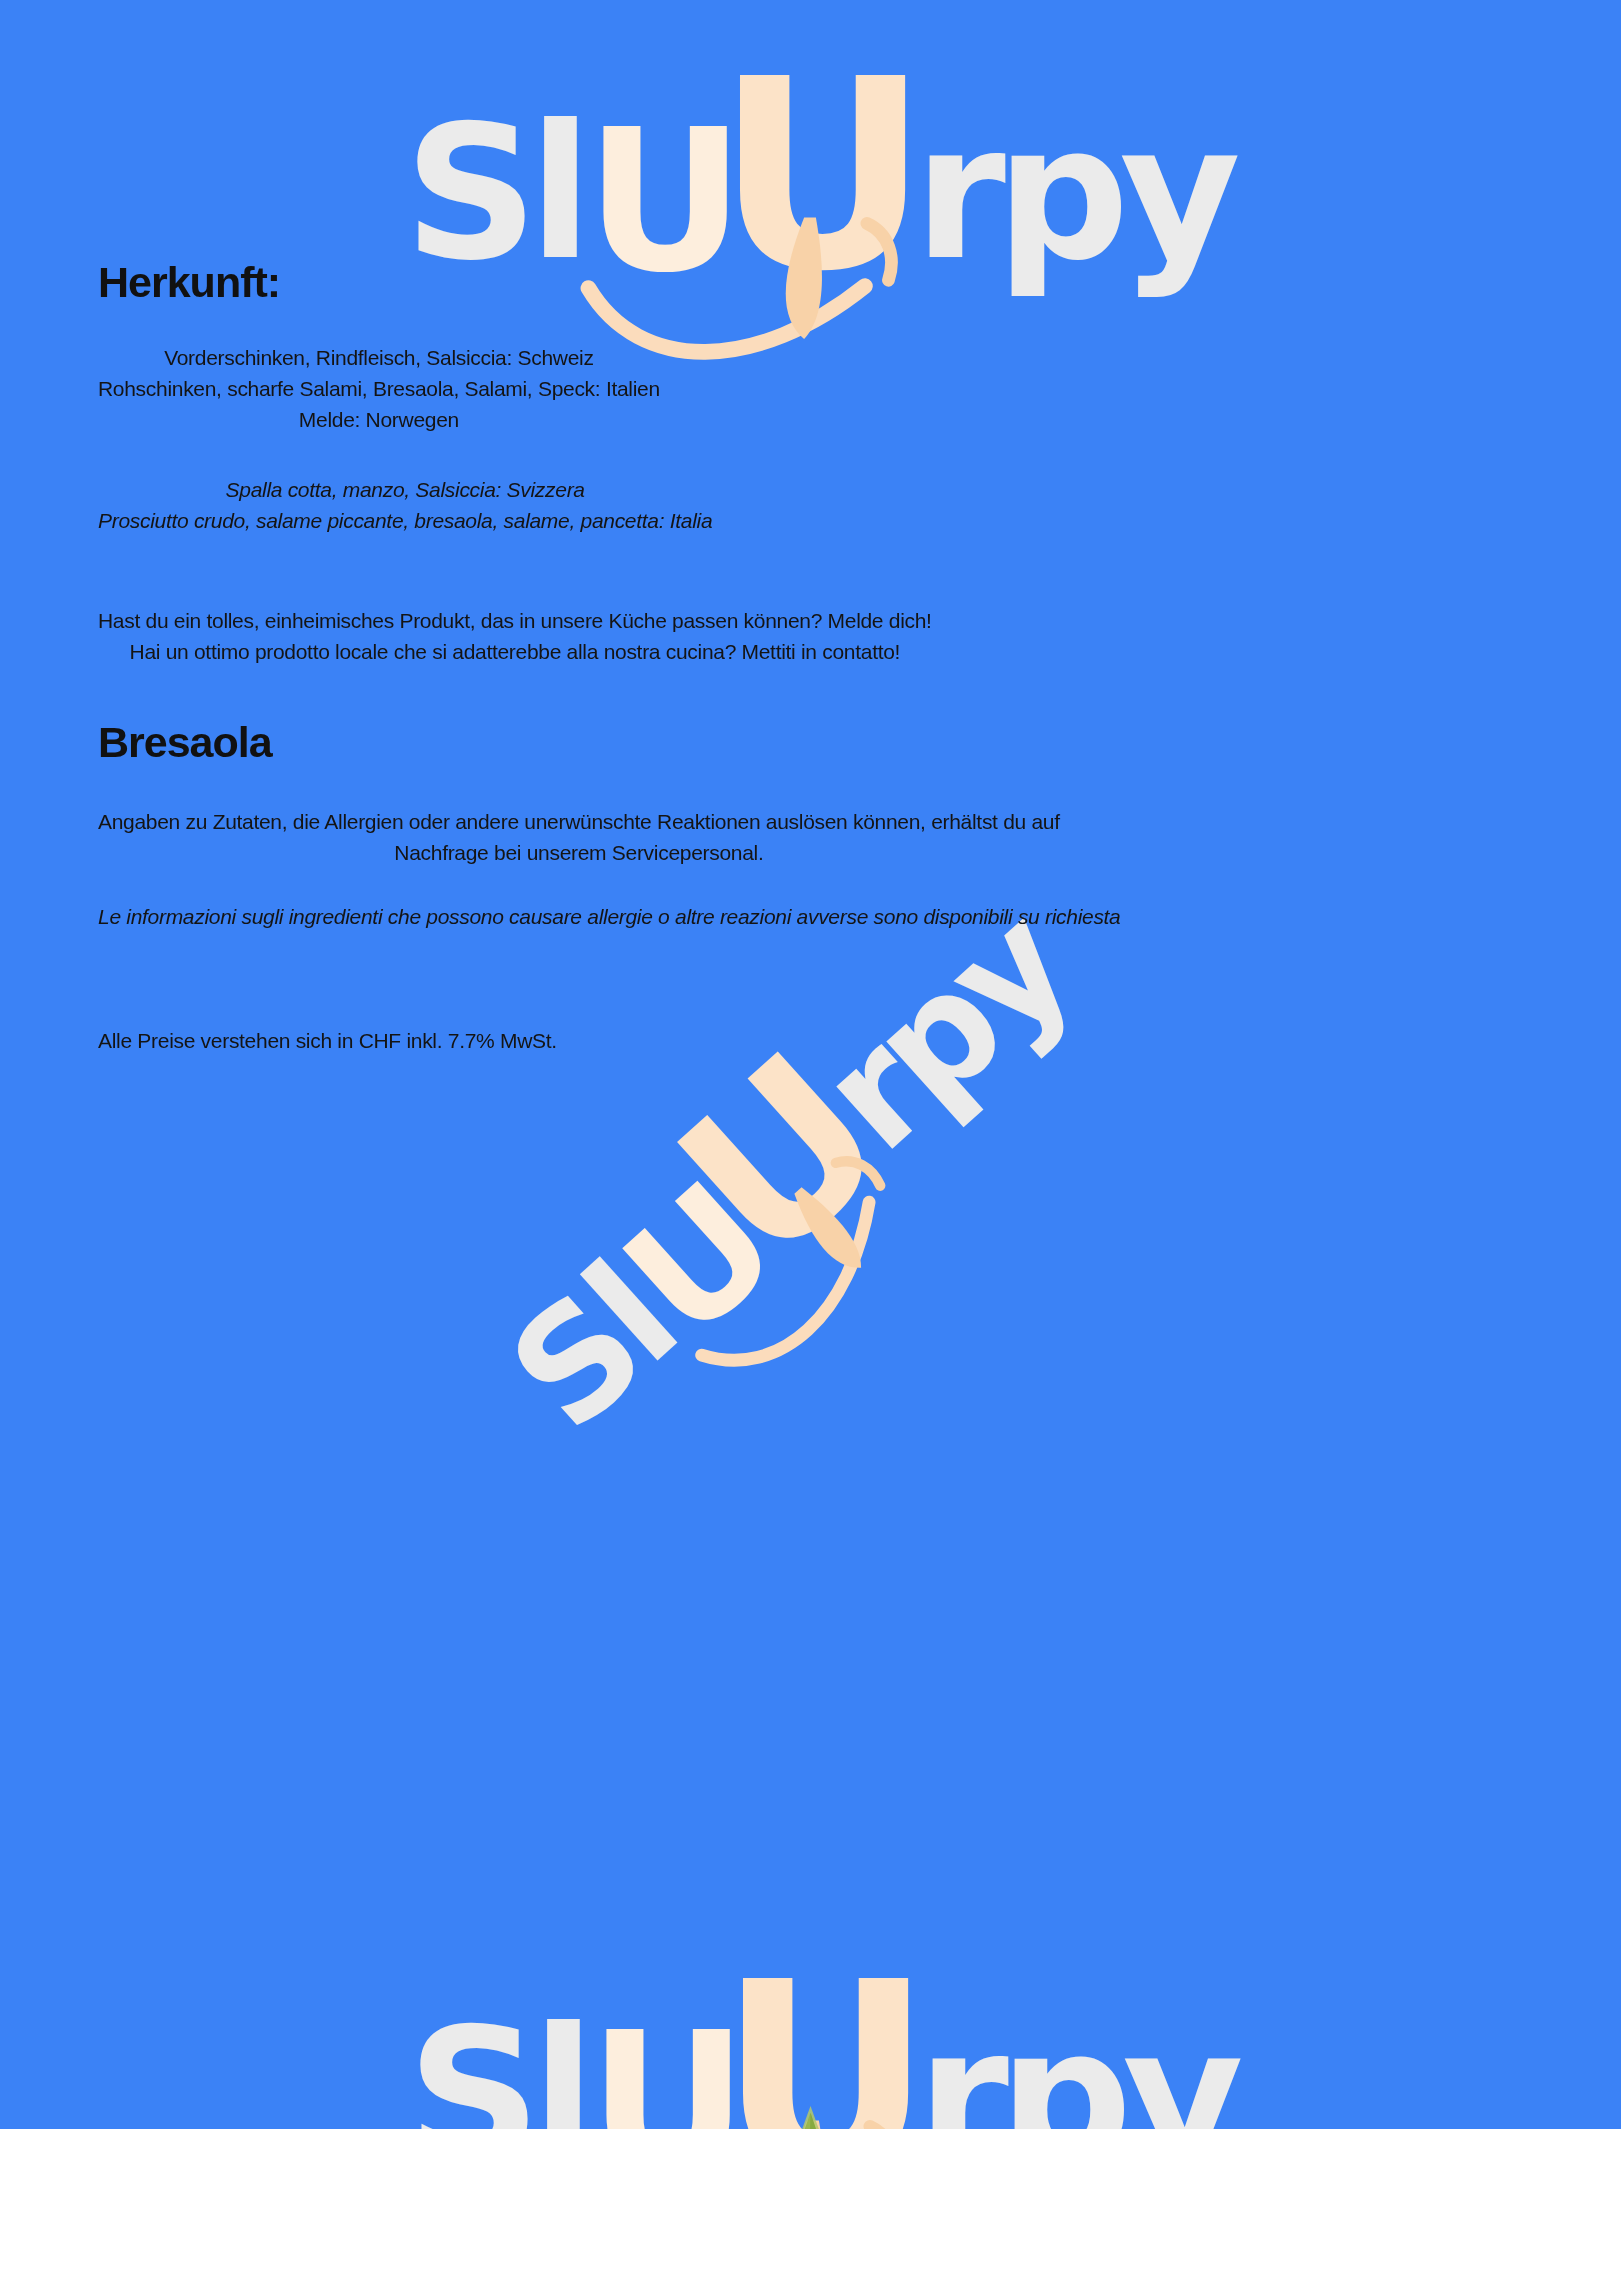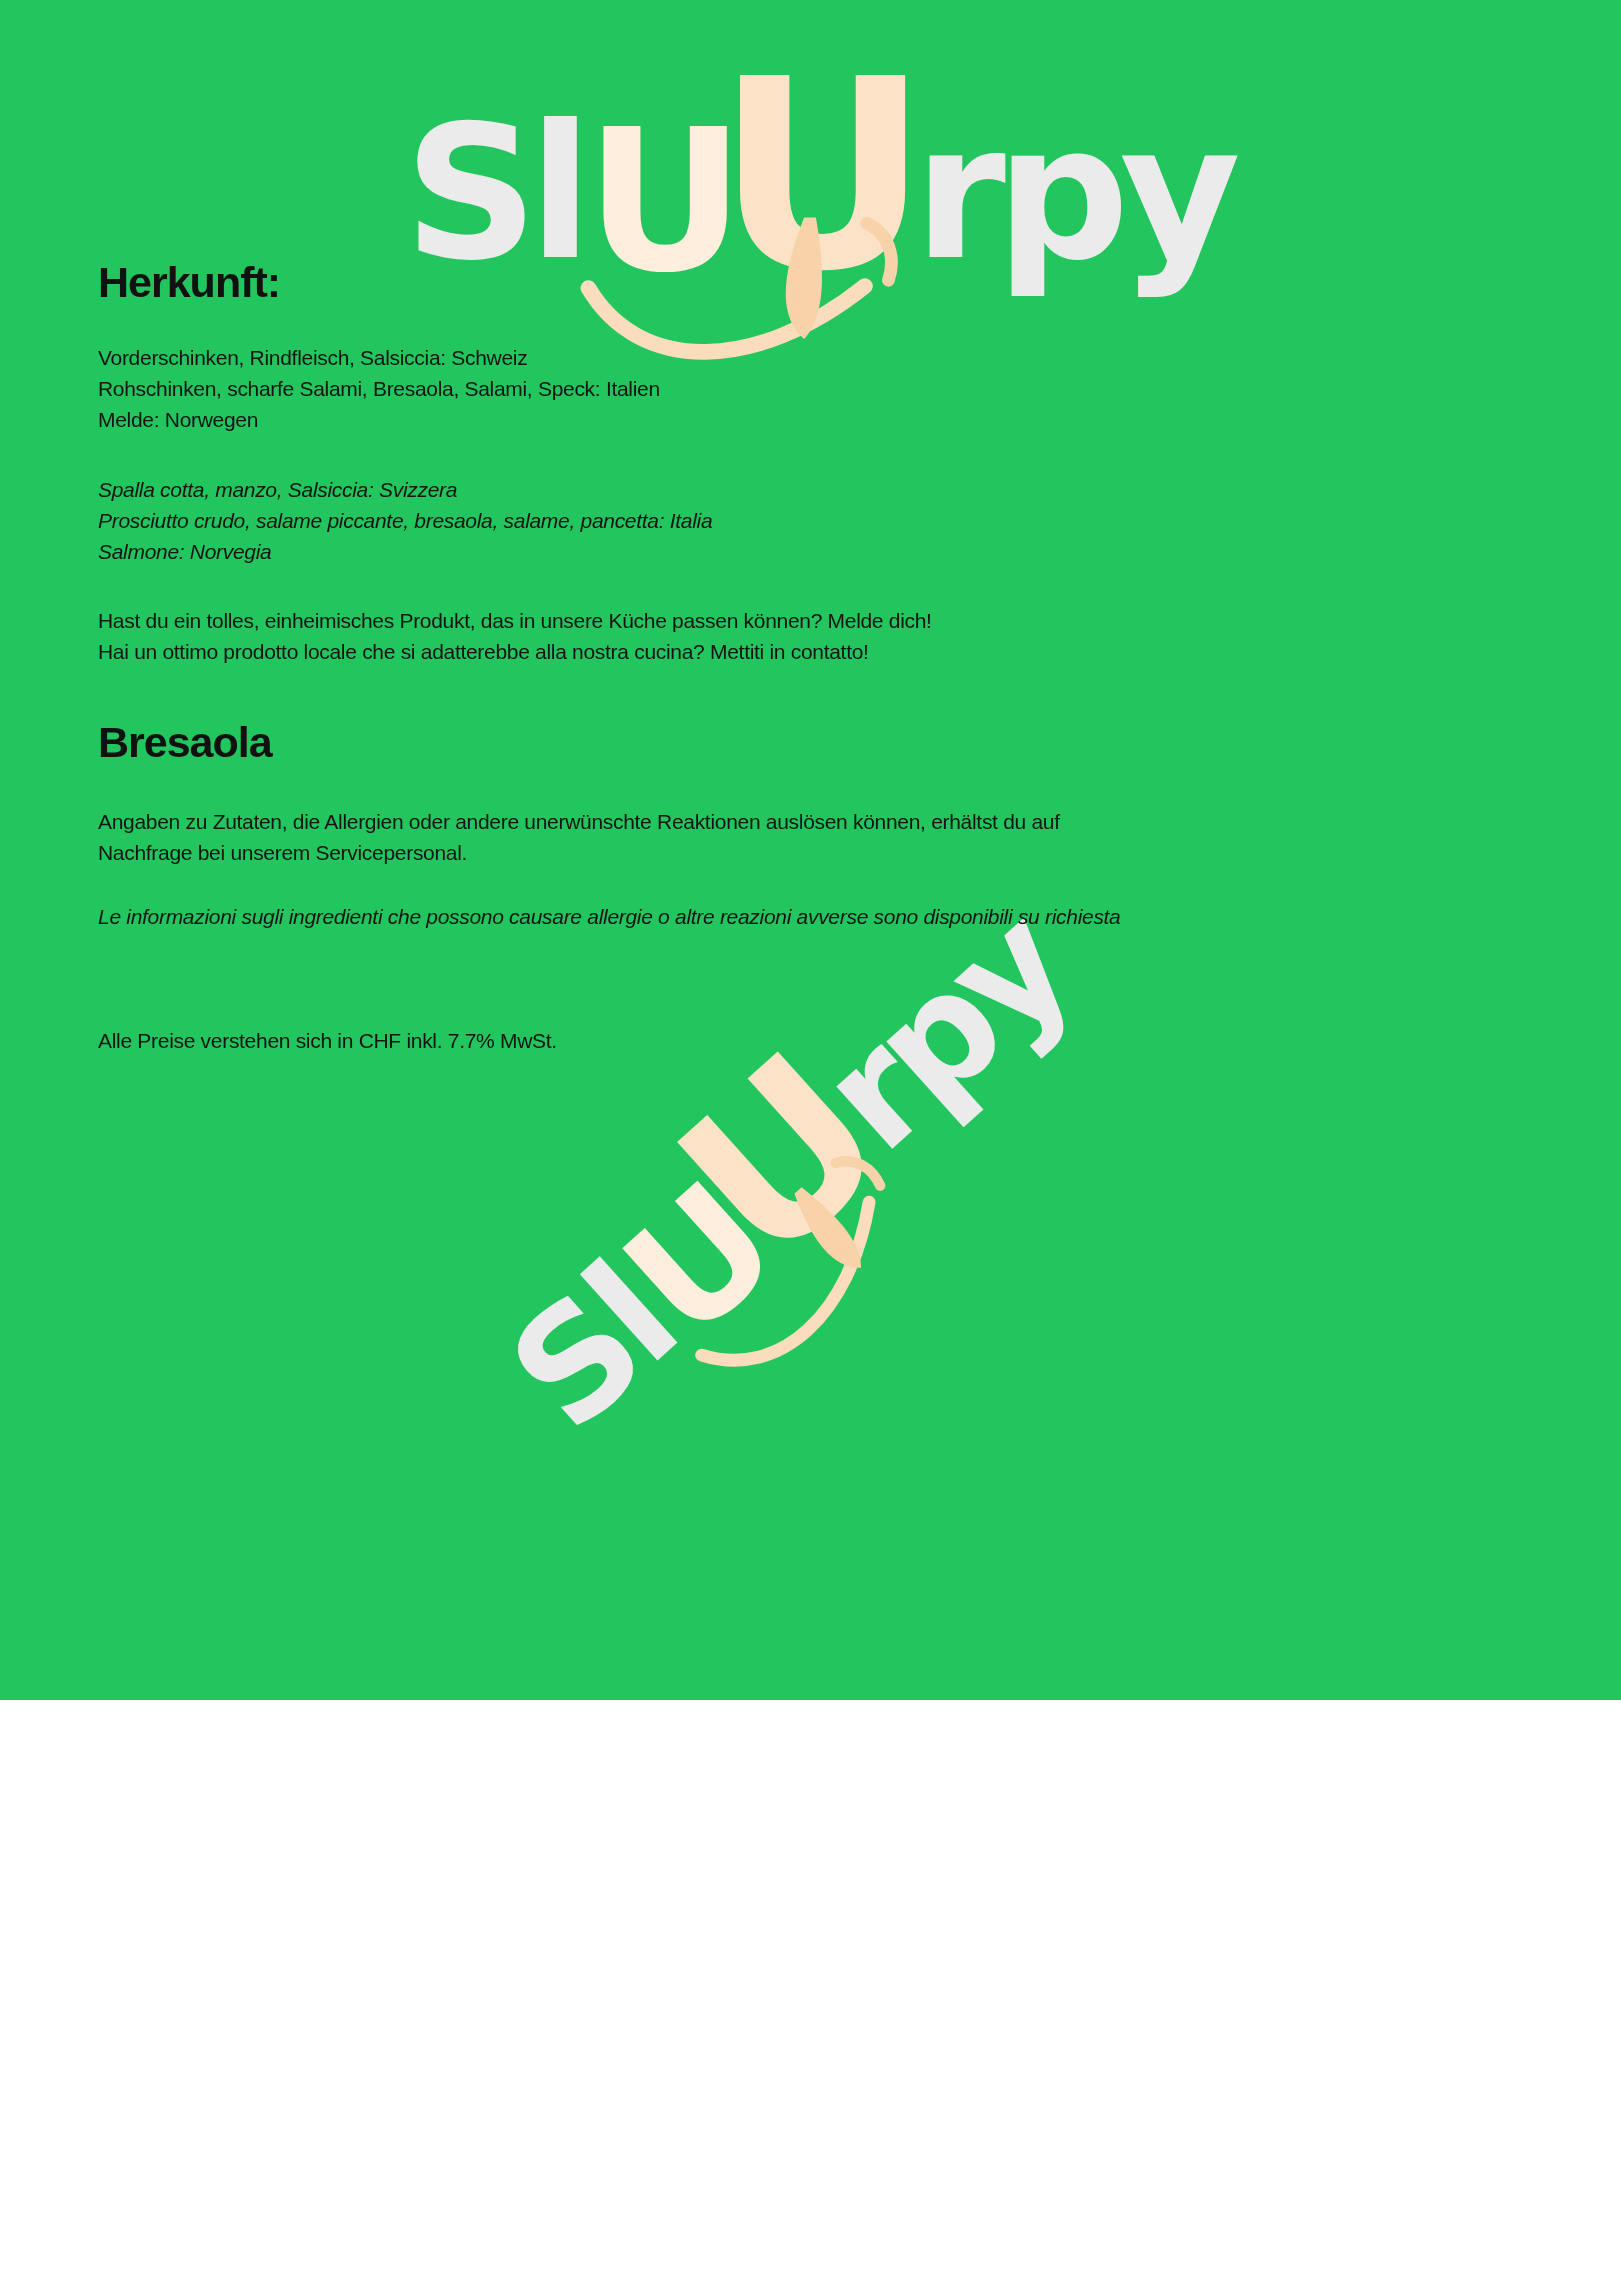--- a/index.html
+++ b/index.html
@@ -1,23 +1,24 @@
 <!DOCTYPE html>
 <html><head>
 <meta charset="utf-8">
 <style>
   html,body { margin:0; padding:0; background:#ffffff; }
   .page {
     position: relative;
     width: 1621px;
-    height: 1700px;
-    background: #22c55e;
+    height: 2129px;
+    background: #3b82f6;
     overflow: hidden;
     font-family: "Liberation Sans", sans-serif;
     color: #141414;
+    text-align: center;
   }
   
   .wm { position: absolute; z-index: 0; pointer-events: none; }
   .wm svg { display: block; width: 863px; height: 353px; }
   .wm-top    { left: 404px; top: 41px; }
   .wm-mid    { left: 382px; top: 1000px; transform: rotate(-42deg) scale(0.82); transform-origin: center center; }
   .wm-bottom { left: 407px; top: 1944px; }
   .gem { position: absolute; left: 781px; top: 2103px; width: 59px; height: 86px; z-index: 3; }
   
   .content { position: absolute; left: 0; top: 0; width: 100%; height: 100%; z-index: 2; }
@@ -91,21 +92,20 @@
 
     <div class="blk para blk-origin-de">
       <div class="line">Vorderschinken, Rindfleisch, Salsiccia: Schweiz</div>
       <div class="line">Rohschinken, scharfe Salami, Bresaola, Salami, Speck: Italien</div>
       <div class="line">Melde: Norwegen</div>
     </div>
 
     <div class="blk para italic blk-origin-it">
       <div class="line">Spalla cotta, manzo, Salsiccia: Svizzera</div>
       <div class="line">Prosciutto crudo, salame piccante, bresaola, salame, pancetta: Italia</div>
-      <div class="line">Salmone: Norvegia</div>
     </div>
 
     <div class="blk para blk-local-note">
       <div class="line">Hast du ein tolles, einheimisches Produkt, das in unsere Küche passen können? Melde dich!</div>
       <div class="line">Hai un ottimo prodotto locale che si adatterebbe alla nostra cucina? Mettiti in contatto!</div>
     </div>
 
     <h1 class="blk h1 blk-heading-allerg">Bresaola</h1>
 
     <div class="blk para blk-allergens-de">

